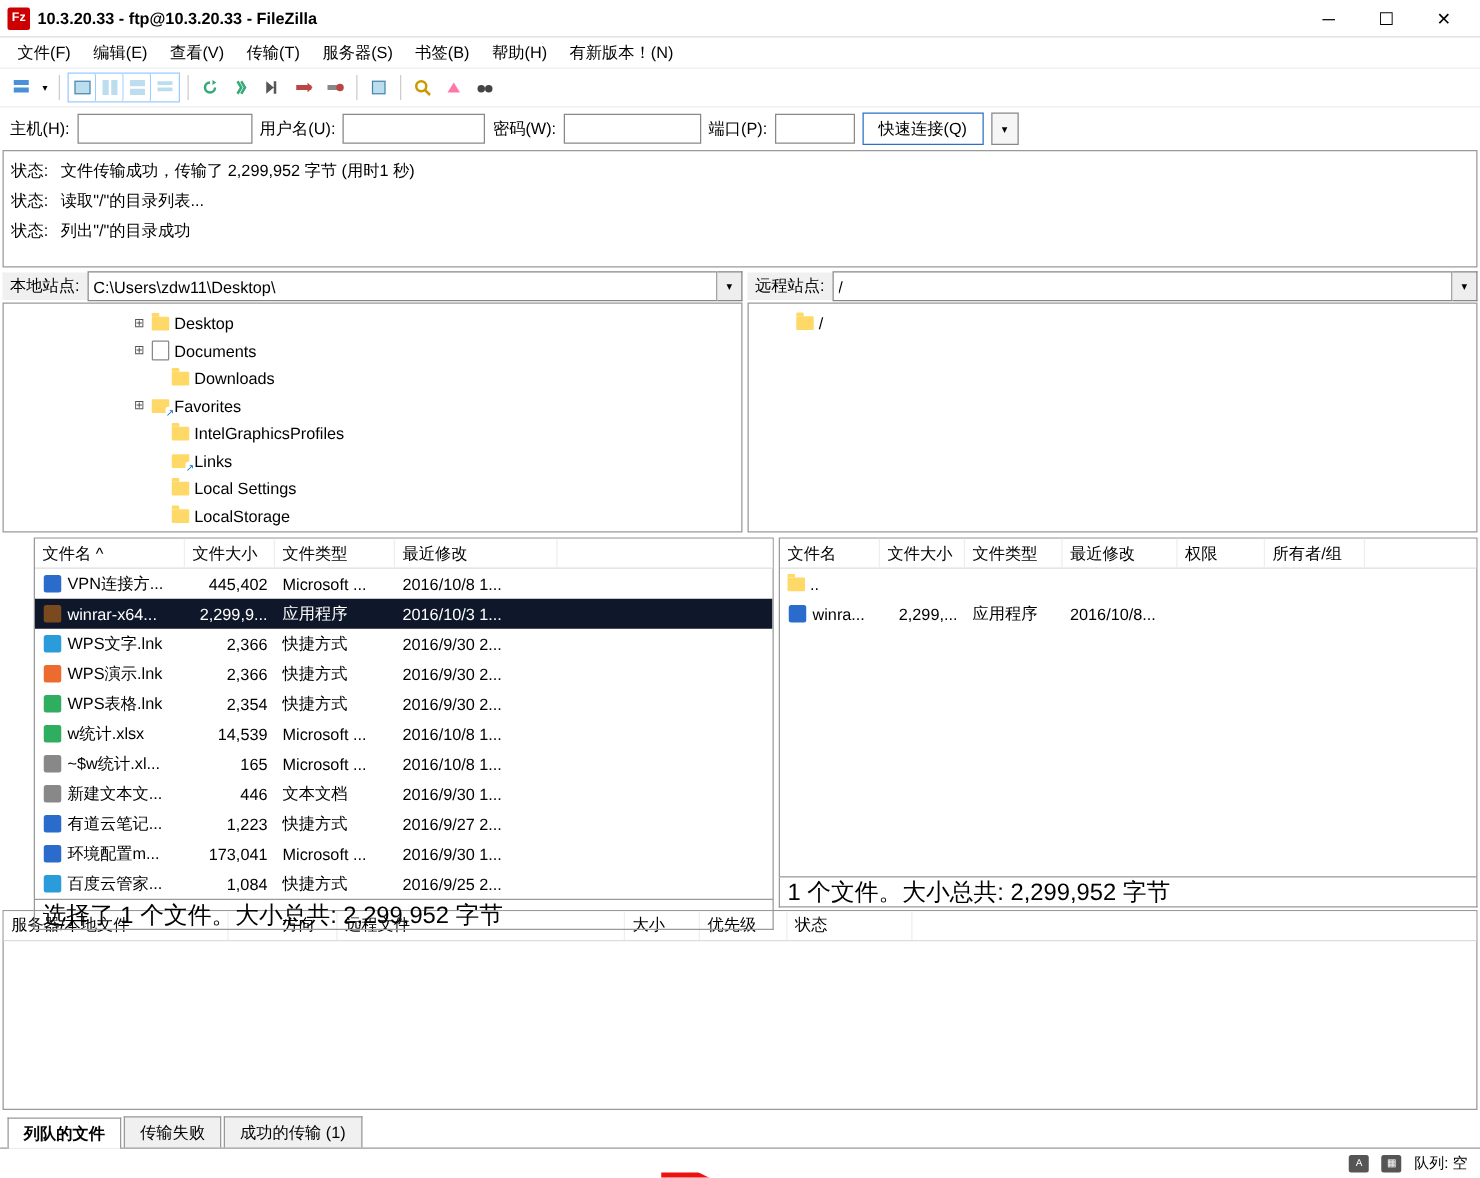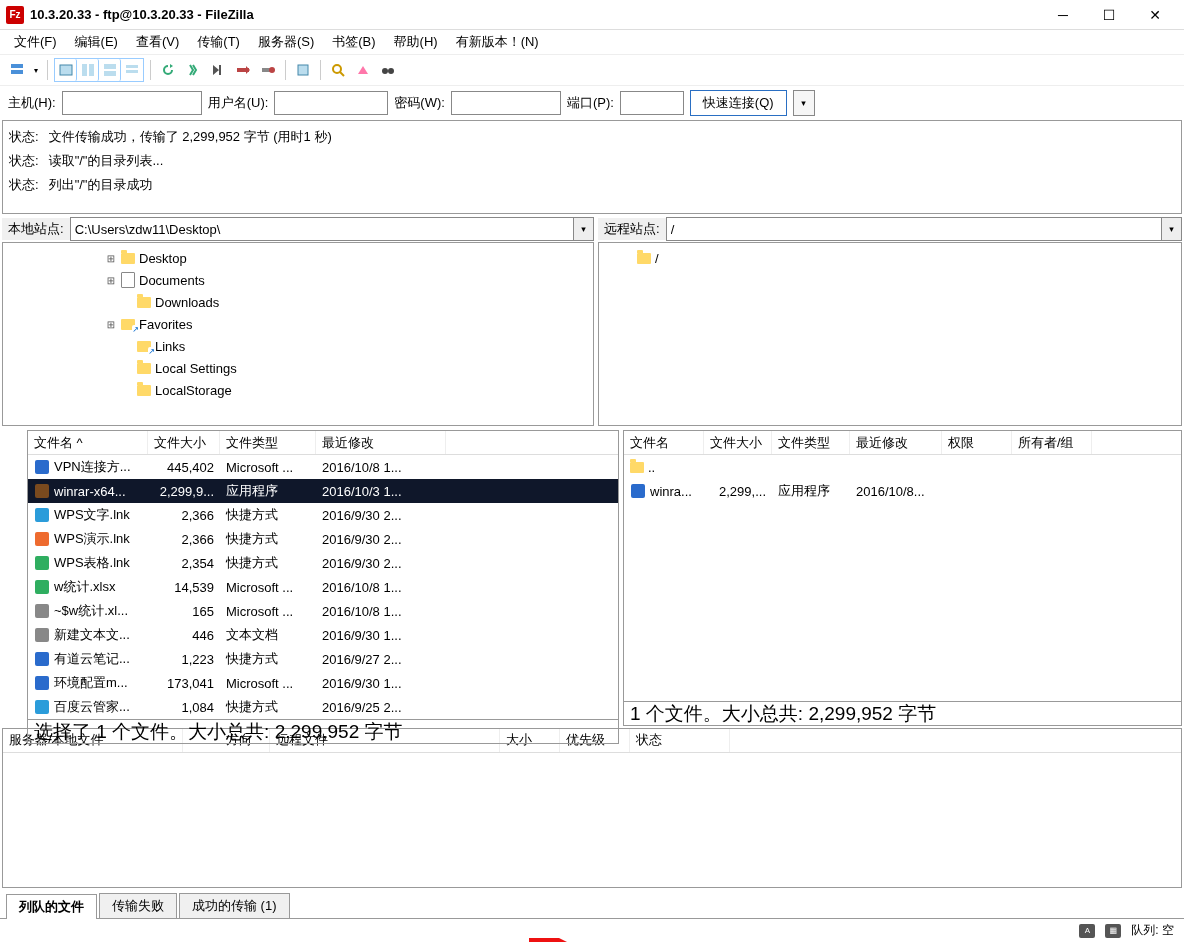--- a/index.html
+++ b/index.html
@@ -256,20 +256,25 @@
           <span class="folder-ico"></span>
           <span>Downloads</span>
         </div>
         <div class="treenode" style="padding-left: 96px;">
           <span class="tree-exp">⊞</span>
           <span class="folder-link-ico"></span>
           <span>Favorites</span>
         </div>
         <div class="treenode" style="padding-left: 112px;">
           <span class="tree-exp"></span>
+          <span class="folder-ico"></span>
+          <span>IntelGraphicsProfiles</span>
+        </div>
+        <div class="treenode" style="padding-left: 112px;">
+          <span class="tree-exp"></span>
           <span class="folder-link-ico"></span>
           <span>Links</span>
         </div>
         <div class="treenode" style="padding-left: 112px;">
           <span class="tree-exp"></span>
           <span class="folder-ico"></span>
           <span>Local Settings</span>
         </div>
         <div class="treenode" style="padding-left: 112px;">
           <span class="tree-exp"></span>

